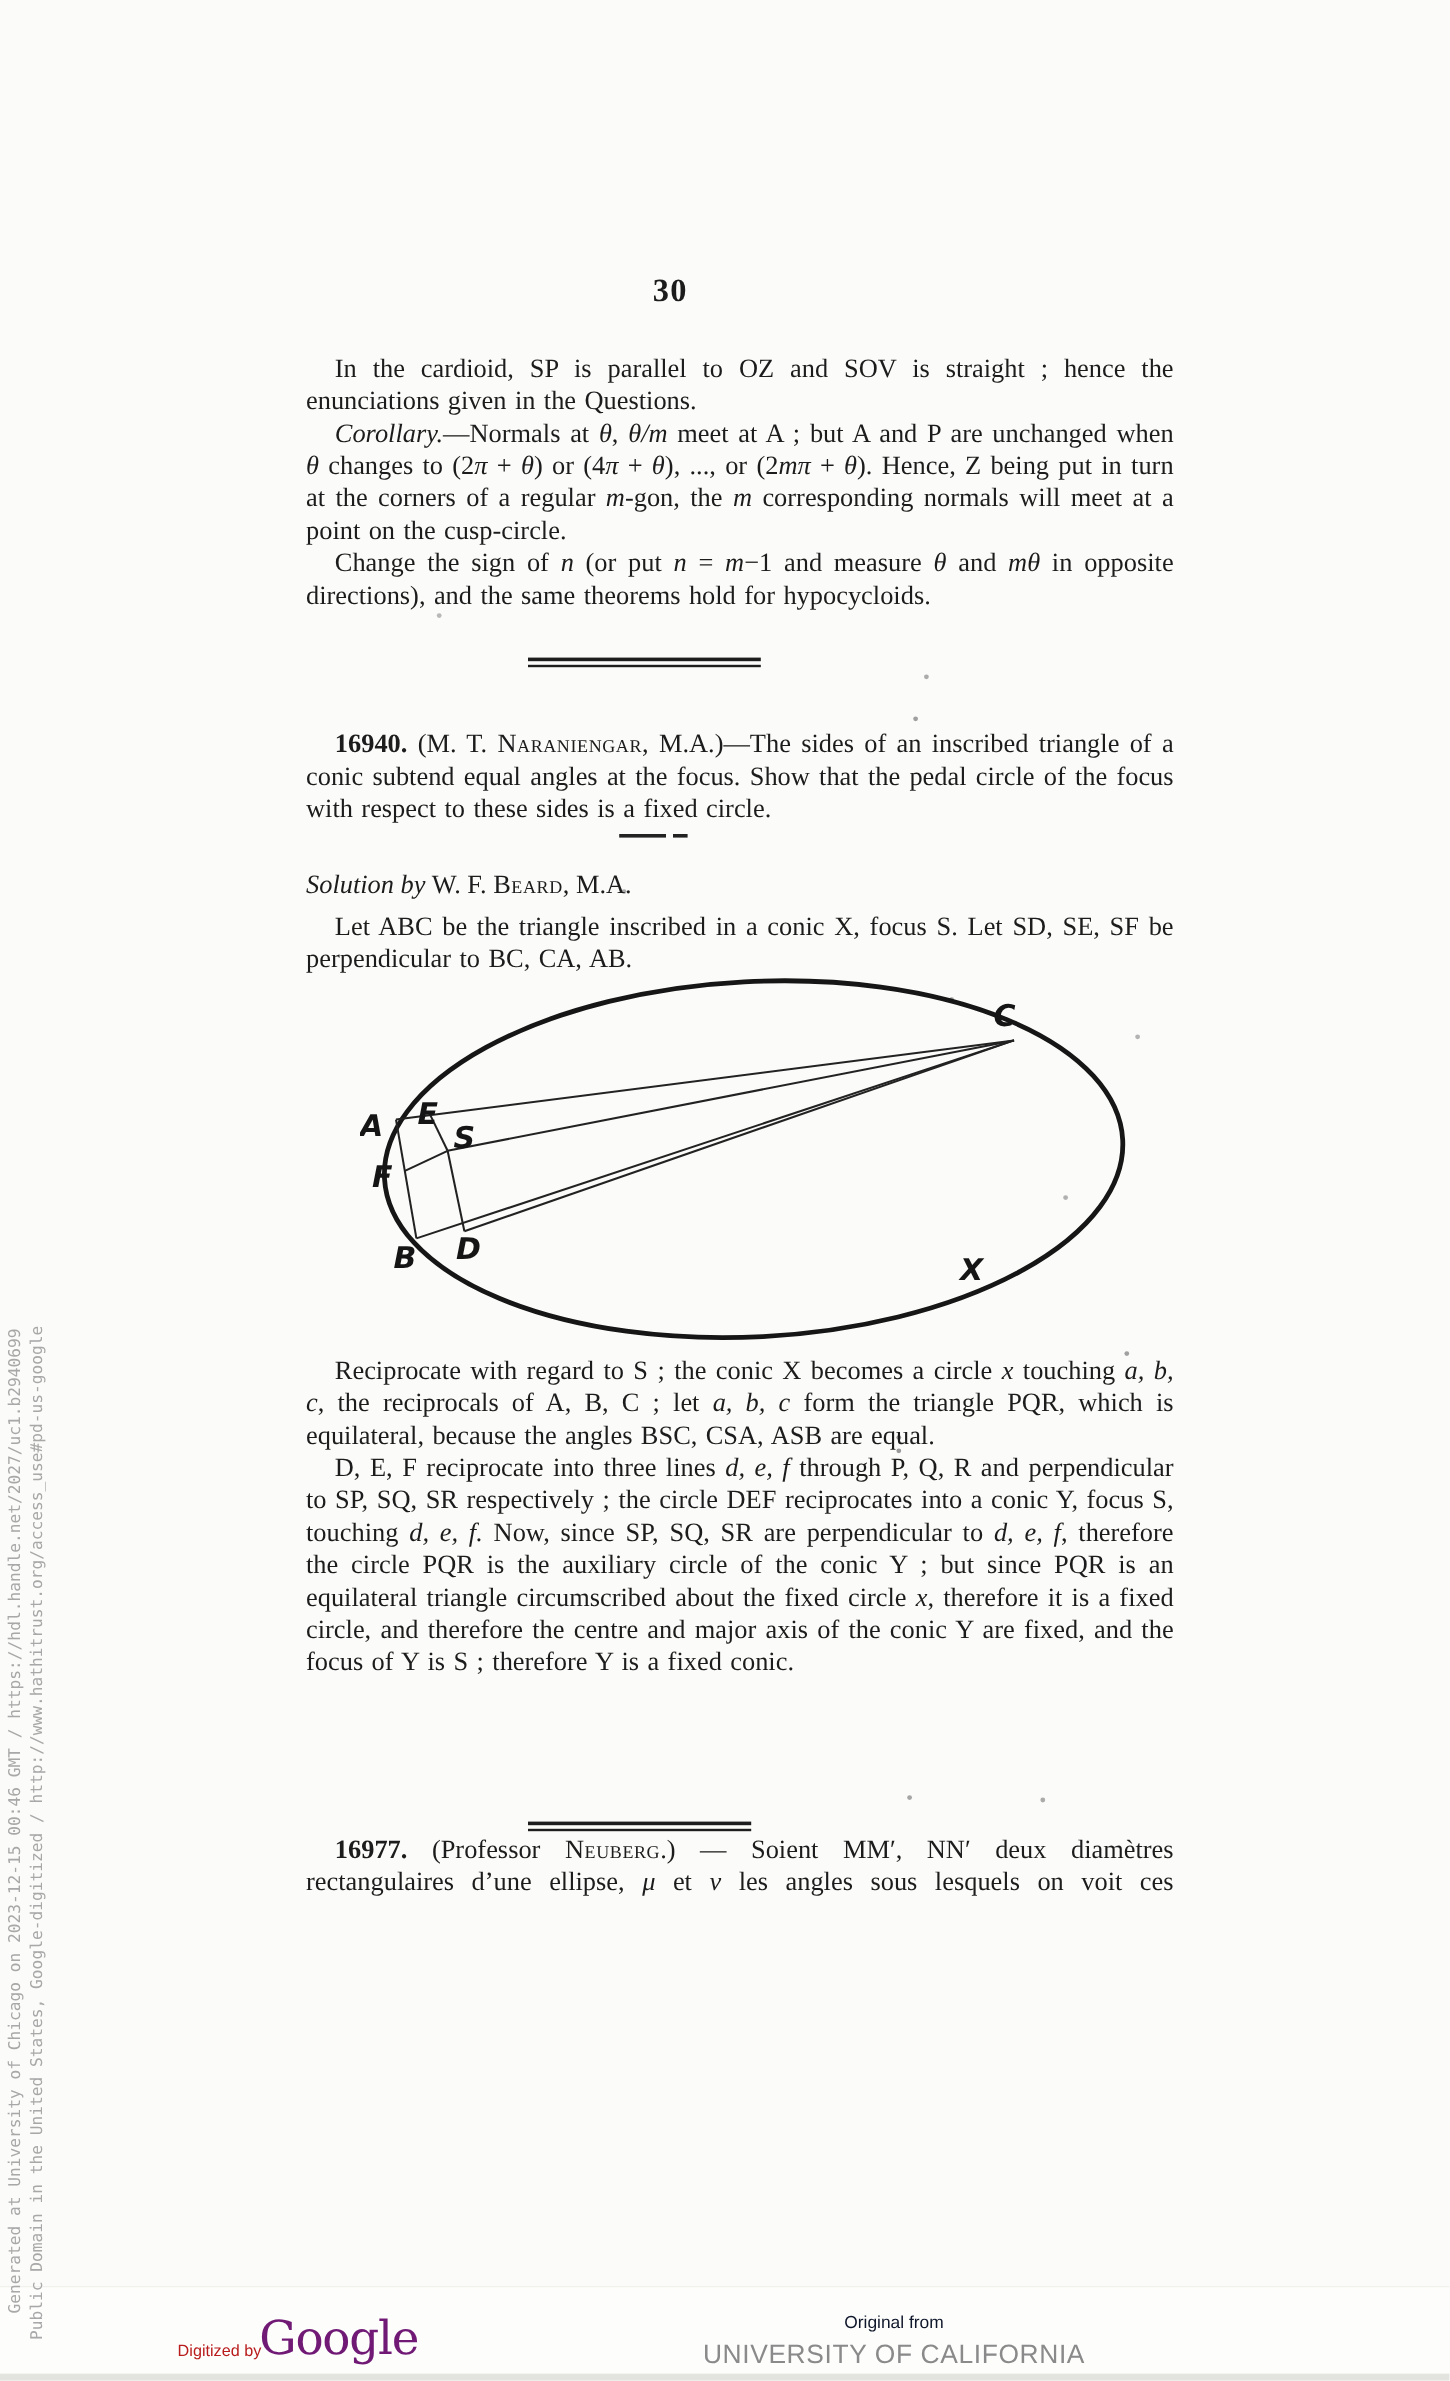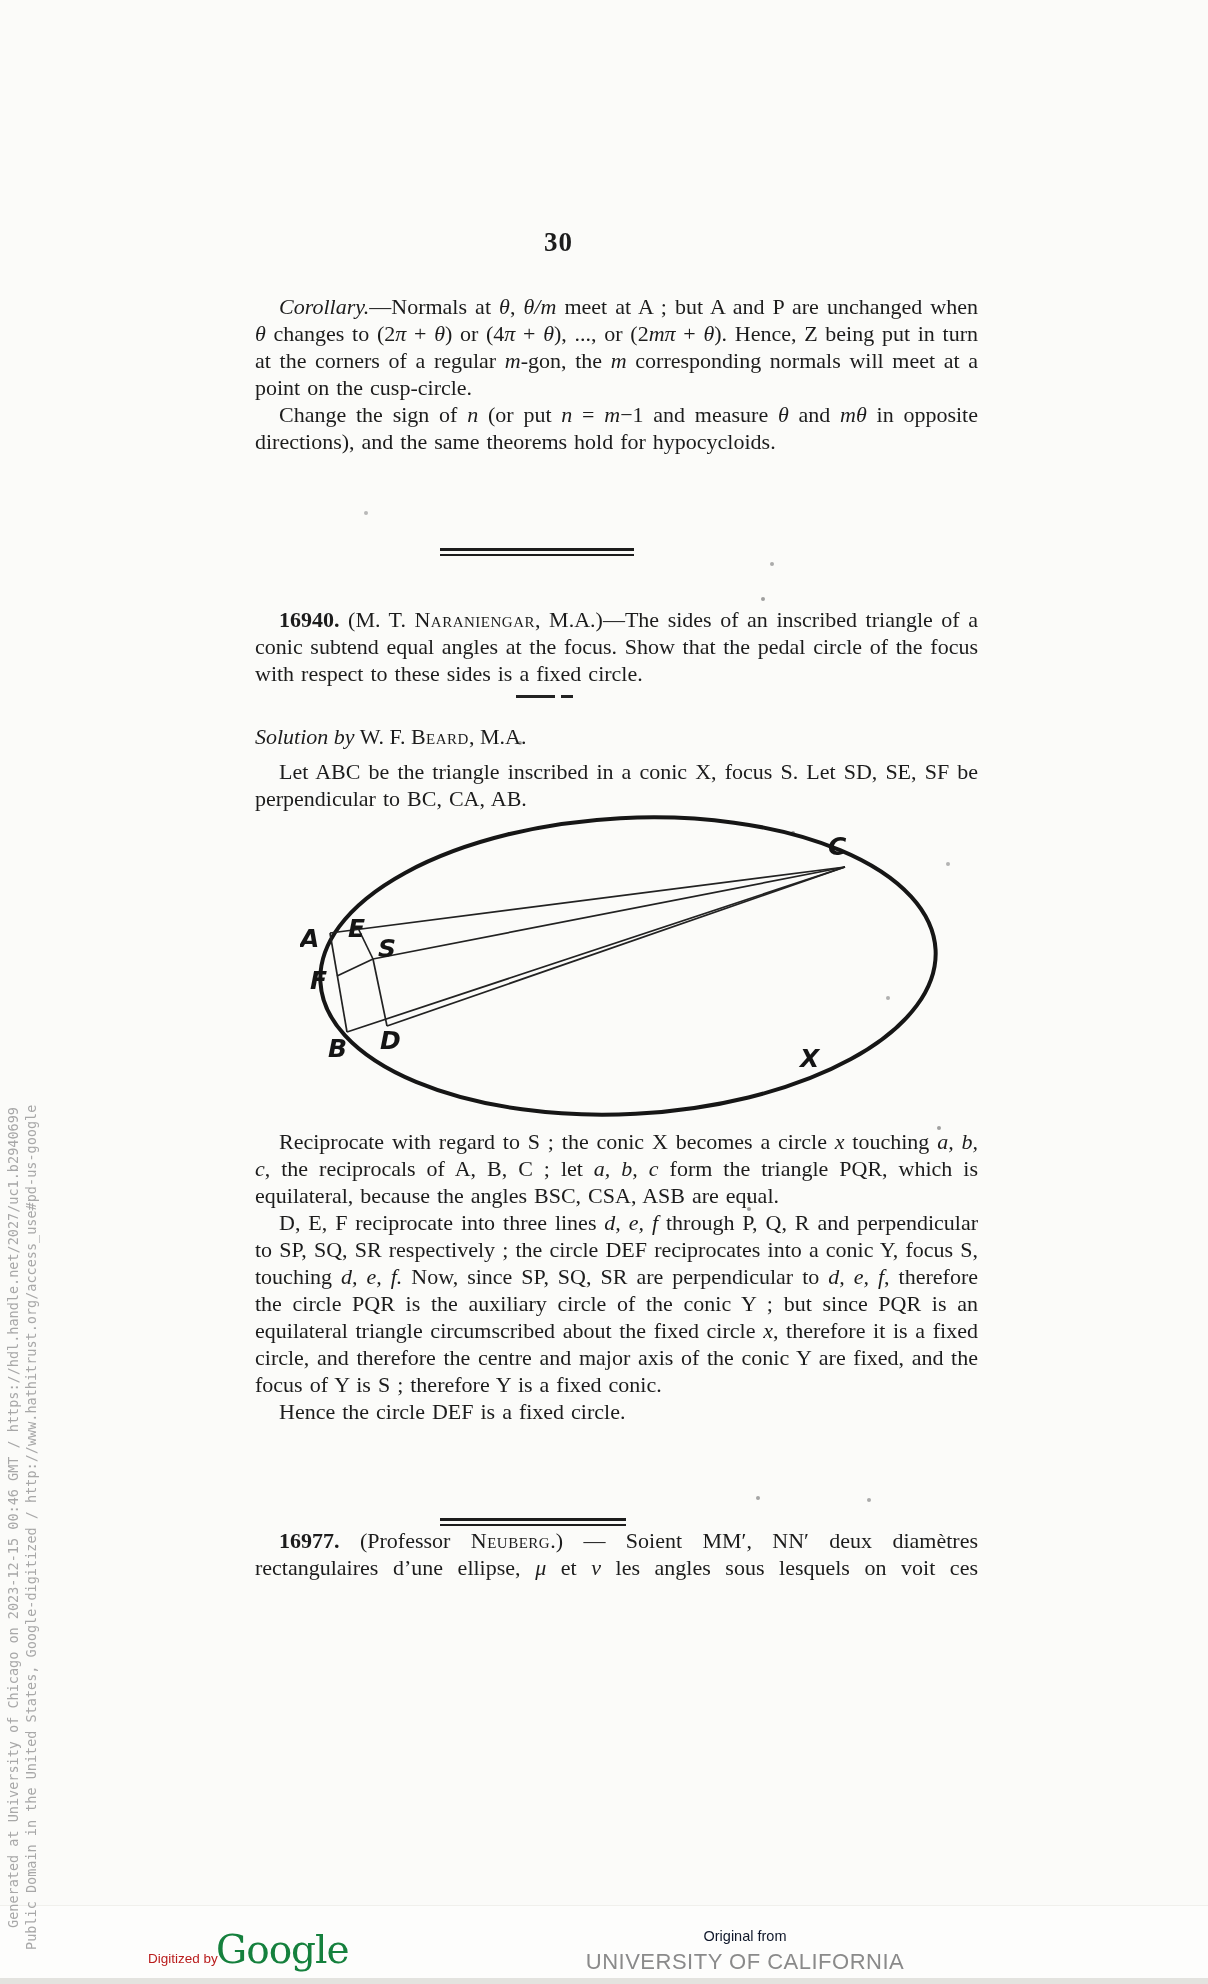--- a/index.html
+++ b/index.html
@@ -48,21 +48,21 @@
     font-size:13.5px;color:#a8a8a8;white-space:nowrap;letter-spacing:0;
   }
   .sb1{left:5px;top:1928px;}
   .sb2{left:23px;top:1950px;}
   .footer-digitized{
     position:absolute;left:148px;top:1951px;
     font-family:"Liberation Sans", sans-serif;font-size:13.5px;color:#b91c1c;
   }
   .footer-google{
     position:absolute;left:216px;top:1927px;
-    font-family:"DejaVu Serif", serif;font-size:39px;color:#15803d;
+    font-family:"DejaVu Serif", serif;font-size:39px;color:#701a75;
     letter-spacing:-1px;
   }
   .footer-origfrom{
     position:absolute;left:560px;top:1928px;width:370px;text-align:center;
     font-family:"Liberation Sans", sans-serif;font-size:14.5px;color:#0f172a;
   }
   .footer-univ{
     position:absolute;left:520px;top:1949px;width:450px;text-align:center;
     font-family:"Liberation Sans", sans-serif;font-size:22px;color:#8a8a8a;
     letter-spacing:.5px;
@@ -99,20 +99,21 @@
 <div class="scan-band"></div>
 <div class="bottom-edge"></div>
 <div class="speck"></div>
 
 <div class="sidebar-line sb1">Generated at University of Chicago on 2023-12-15 00:46 GMT  /  https://hdl.handle.net/2027/uc1.b2940699</div>
 <div class="sidebar-line sb2">Public Domain in the United States, Google-digitized  /  http://www.hathitrust.org/access_use#pd-us-google</div>
 
 <div class="pagenum">30</div>
 
 <div class="col" style="top:293px;">
+  <p><span>In the cardioid, SP is parallel to OZ and SOV is straight ; hence the enunciations given in the Questions.</span></p>
   <p><span class="it">Corollary.</span><span>—Normals at </span><span class="it">θ</span><span>, </span><span class="it">θ/m</span><span> meet at A ; but A and P are unchanged when </span><span class="it">θ</span><span> changes to (2</span><span class="it">π</span><span> + </span><span class="it">θ</span><span>) or (4</span><span class="it">π</span><span> + </span><span class="it">θ</span><span>), ..., or (2</span><span class="it">mπ</span><span> + </span><span class="it">θ</span><span>).  Hence, Z being put in turn at the corners of a regular </span><span class="it">m</span><span>-gon, the </span><span class="it">m</span><span> corresponding normals will meet at a point on the cusp-circle.</span></p>
   <p><span>Change the sign of </span><span class="it">n</span><span> (or put </span><span class="it">n</span><span> = </span><span class="it">m</span><span>−1 and measure </span><span class="it">θ</span><span> and </span><span class="it">mθ</span><span> in opposite directions), and the same theorems hold for hypocycloids.</span></p>
 </div>
 
 <div class="rule2 d1"></div>
 
 <div class="col" style="top:606px;">
   <p><span class="bd">16940.</span><span>  (M. T. </span><span class="sc">Naraniengar</span><span>, M.A.)—The sides of an inscribed triangle of a conic subtend equal angles at the focus.  Show that the pedal circle of the focus with respect to these sides is a fixed circle.</span></p>
 </div>
 
@@ -142,21 +143,20 @@
   <text class="figlabel" x="10" y="184">F</text>
   <text class="figlabel" x="28" y="252">B</text>
   <text class="figlabel" x="80" y="244">D</text>
   <text class="figlabel" x="528" y="50">C</text>
   <text class="figlabel" x="500" y="262">X</text>
 </svg>
 
 <div class="col" style="top:1128px;">
   <p><span>Reciprocate with regard to S ; the conic X becomes a circle </span><span class="it">x</span><span> touching </span><span class="it">a, b, c</span><span>, the reciprocals of A, B, C ; let </span><span class="it">a, b, c</span><span> form the triangle PQR, which is equilateral, because the angles BSC, CSA, ASB are equal.</span></p>
   <p><span>D, E, F reciprocate into three lines </span><span class="it">d, e, f</span><span> through P, Q, R and perpendicular to SP, SQ, SR respectively ; the circle DEF reciprocates into a conic Y, focus S, touching </span><span class="it">d, e, f.</span><span>  Now, since SP, SQ, SR are perpendicular to </span><span class="it">d, e, f</span><span>, therefore the circle PQR is the auxiliary circle of the conic Y ; but since PQR is an equilateral triangle circumscribed about the fixed circle </span><span class="it">x</span><span>, therefore it is a fixed circle, and therefore the centre and major axis of the conic Y are fixed, and the focus of Y is S ; therefore Y is a fixed conic.</span></p>
-  <p><span>Hence the circle DEF is a fixed circle.</span></p>
 </div>
 
 <div class="rule2 d2"></div>
 
 <div class="col" style="top:1491px;text-align-last:justify;margin-top:36px;">
   <p><span class="bd">16977.</span><span>  (Professor </span><span class="sc">Neuberg</span><span>.) — Soient MM′, NN′ deux diamètres rectangulaires d’une ellipse, </span><span class="it">μ</span><span> et </span><span class="it">ν</span><span> les angles sous lesquels on voit ces</span></p>
 </div>
 
 <div class="footer-digitized">Digitized by</div>
 <div class="footer-google">Google</div>

